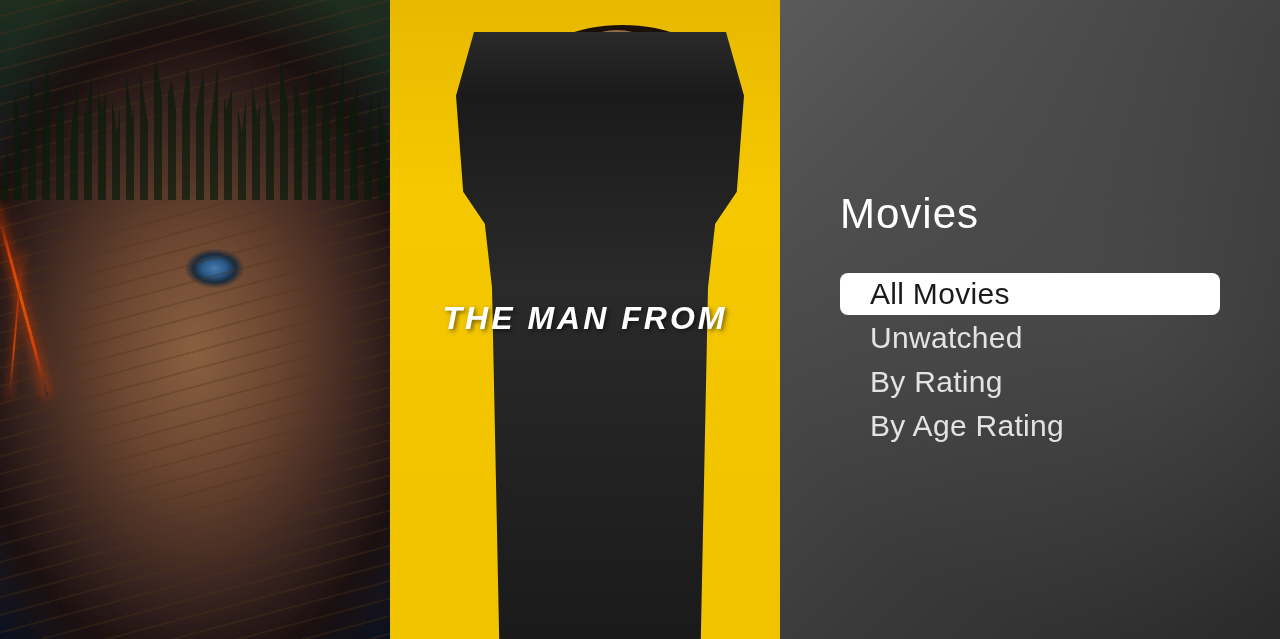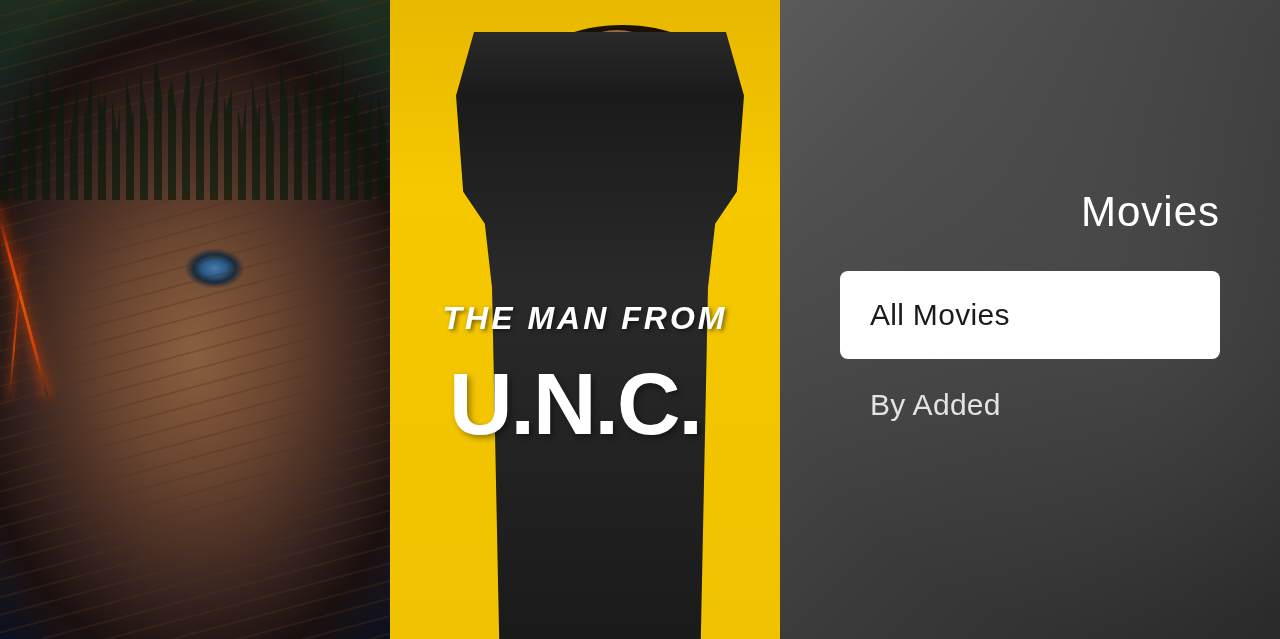--- a/index.html
+++ b/index.html
@@ -263,35 +263,35 @@
       left: 0;
       right: 0;
       bottom: 0;
       background: radial-gradient(ellipse at 70% 50%, rgba(100,100,100,0.3) 0%, transparent 70%);
     }
 
     .menu-title {
       color: white;
       font-size: 42px;
       font-weight: 300;
-      text-align: right;
+      text-align: left;
       margin-bottom: 35px;
       letter-spacing: 1px;
       position: relative;
       z-index: 1;
     }
 
     .menu-list {
       list-style: none;
       position: relative;
       z-index: 1;
     }
 
     .menu-item {
-      padding: 27px 30px;
+      padding: 4px 30px;
       color: rgba(255, 255, 255, 0.85);
       font-size: 30px;
       font-weight: 400;
       cursor: pointer;
       border-radius: 8px;
       margin-bottom: 2px;
       letter-spacing: 0.3px;
     }
 
     .menu-item.active {
@@ -314,27 +314,28 @@
       <div class="lightning"></div>
       <div class="lightning2"></div>
     </div>
 
     <div class="poster-right">
       <div class="poster-right-overlay"></div>
       <div class="man-hair"></div>
       <div class="man-face"></div>
       <div class="man-figure"></div>
       <div class="uncle-text-top">THE MAN FROM</div>
-      <div class="uncle-text-main">U.N.C.</div>
     </div>
 
   </div>
 
   <div class="menu-panel">
     <h1 class="menu-title">Movies</h1>
     <ul class="menu-list">
 
     <li class="menu-item active">All Movies</li>
-        <li class="menu-item">By Added</li>
+        <li class="menu-item">Unwatched</li>
+        <li class="menu-item">By Rating</li>
+        <li class="menu-item">By Age Rating</li>
       </ul>
   </div>
 
 </div>
 
 </body></html>

